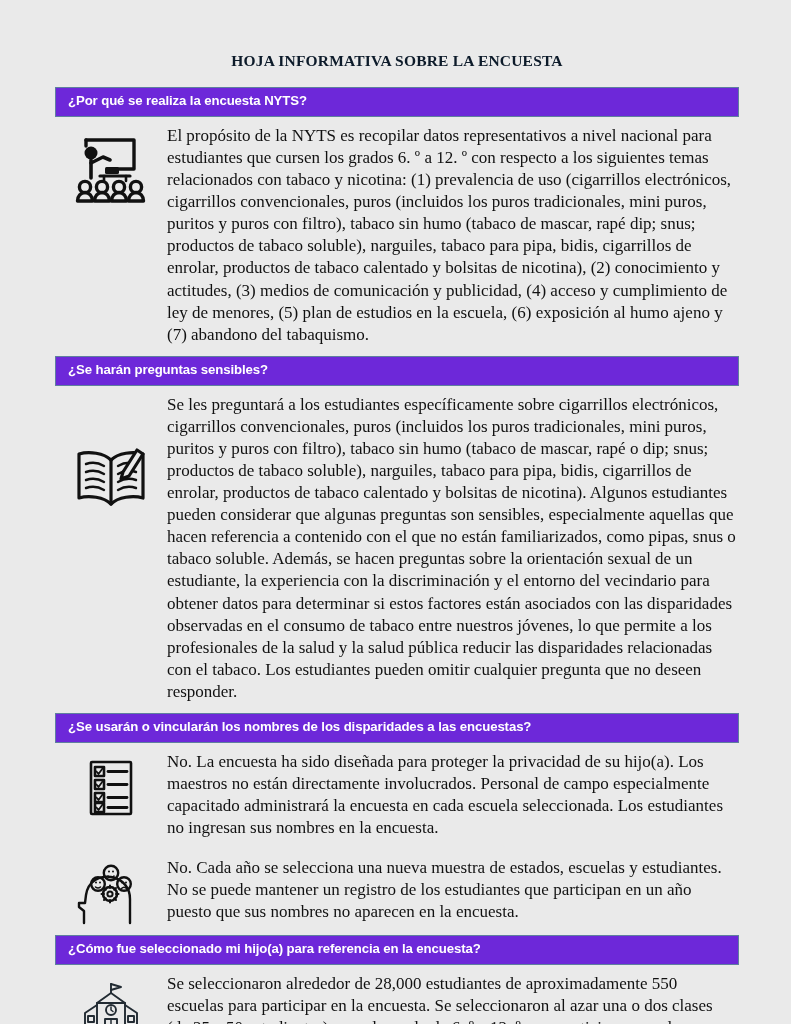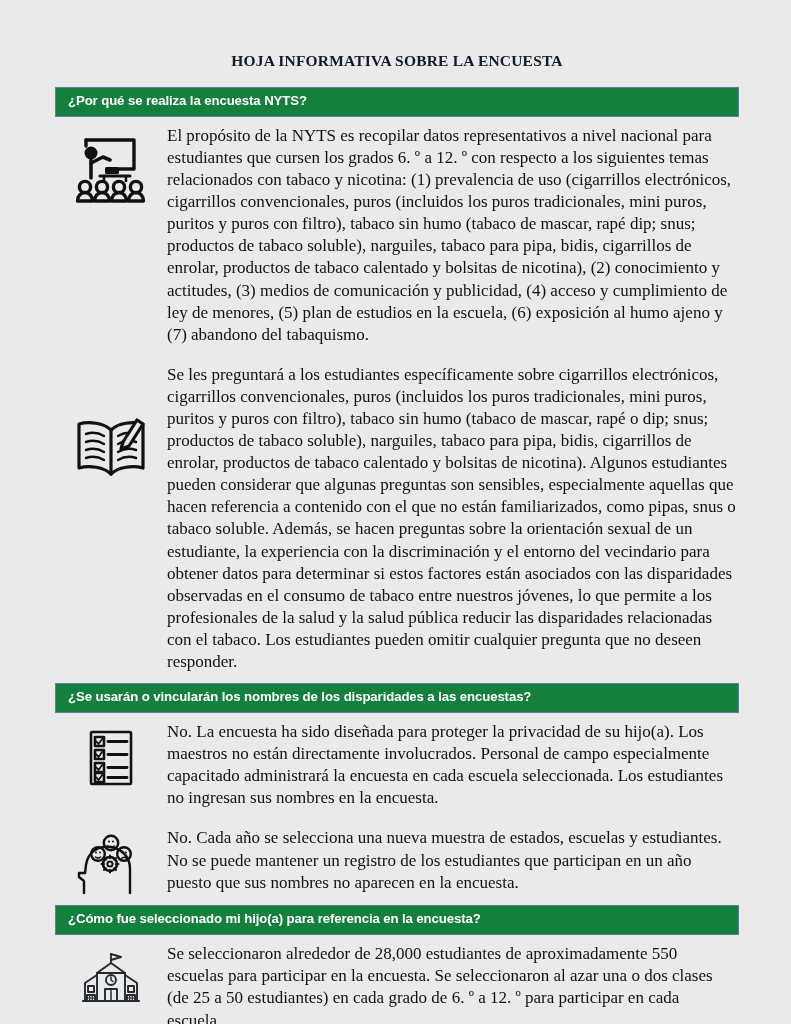--- a/index.html
+++ b/index.html
@@ -30,21 +30,21 @@
     font-size: 15.5px;
     letter-spacing: 0.2px;
     color: #0d1b2a;
     padding-top: 52px;
     margin: 0 0 17px 0;
   }
   .section {
     margin-bottom: 0;
   }
   .section-header {
-    background: #15803d;
+    background: #6d28d9;
     border: 1px solid #5f7f9f;
     color: #ffffff;
     font-family: "Liberation Sans", "DejaVu Sans", sans-serif;
     font-size: 13.2px;
     font-weight: bold;
     line-height: 1.28;
     padding: 5px 10px 6px 12px;
     box-sizing: border-box;
     letter-spacing: -0.1px;
   }
@@ -110,20 +110,21 @@
           </svg>
         </span>
       </div>
       <div class="text-cell">
         <p>El propósito de la NYTS es recopilar datos representativos a nivel nacional para estudiantes que cursen los grados 6. º a 12. º con respecto a los siguientes temas relacionados con tabaco y nicotina: (1) prevalencia de uso (cigarrillos electrónicos, cigarrillos convencionales, puros (incluidos los puros tradicionales, mini puros, puritos y puros con filtro), tabaco sin humo (tabaco de mascar, rapé dip; snus; productos de tabaco soluble), narguiles, tabaco para pipa, bidis, cigarrillos de enrolar, productos de tabaco calentado y bolsitas de nicotina), (2) conocimiento y actitudes, (3) medios de comunicación y publicidad, (4) acceso y cumplimiento de ley de menores, (5) plan de estudios en la escuela, (6) exposición al humo ajeno y (7) abandono del tabaquismo.</p>
       </div>
     </div>
   </div>
 
   <div class="section">
+    <div class="section-header">¿Se harán preguntas sensibles?</div>
     <div class="section-body">
       <div class="icon-cell" style="padding-top:52px;">
         <span>
           <svg width="80" height="66" viewBox="0 0 80 66" fill="none" stroke="#111111" stroke-width="3.2" stroke-linecap="round" stroke-linejoin="round">
             <path d="M40 14 C33 7 18 5 8 8 L8 52 C18 49 33 51 40 58 C47 51 62 49 72 52 L72 8 C62 5 47 7 40 14 Z"></path>
             <path d="M40 14 L40 58"></path>
             <path d="M15 18 C21 16 28 17 33 20" stroke-width="2.4"></path>
             <path d="M15 26 C21 24 28 25 33 28" stroke-width="2.4"></path>
             <path d="M15 34 C21 32 28 33 33 36" stroke-width="2.4"></path>
             <path d="M15 42 C21 40 28 41 33 44" stroke-width="2.4"></path>

